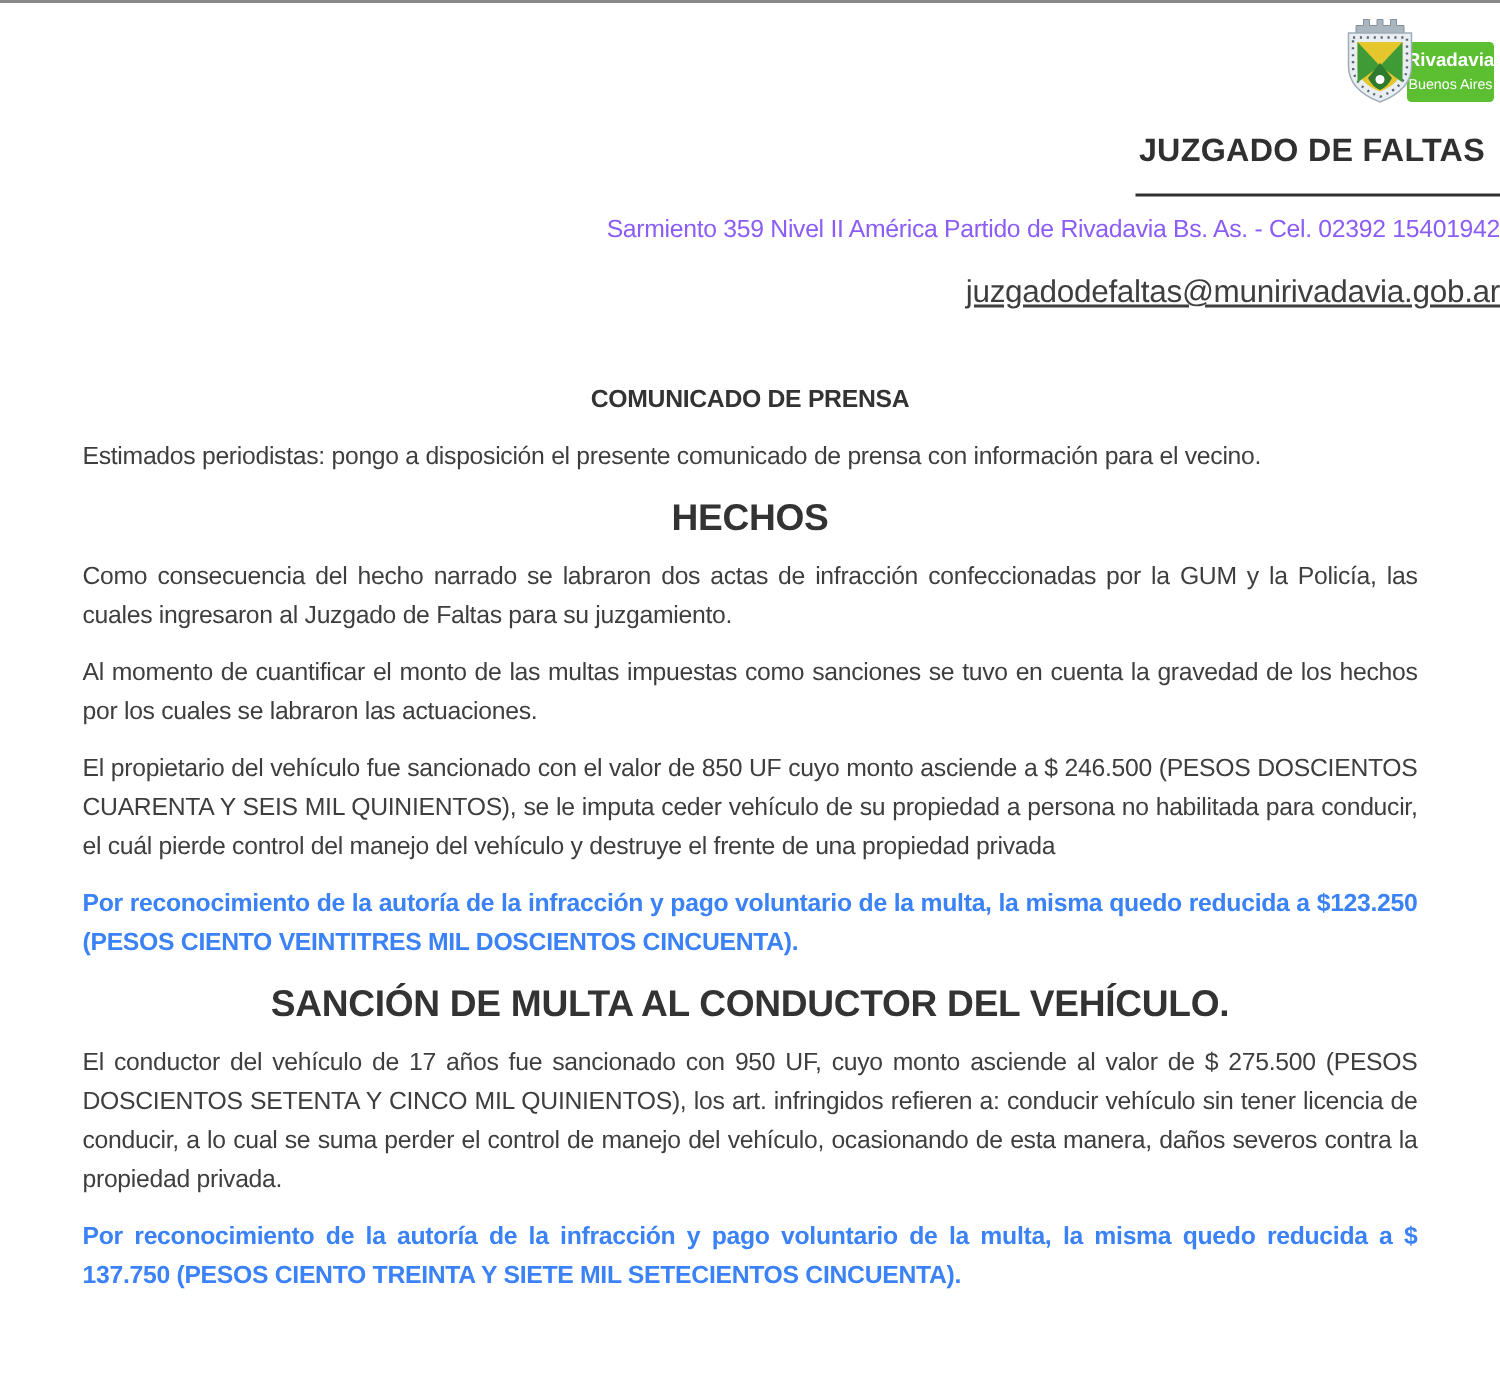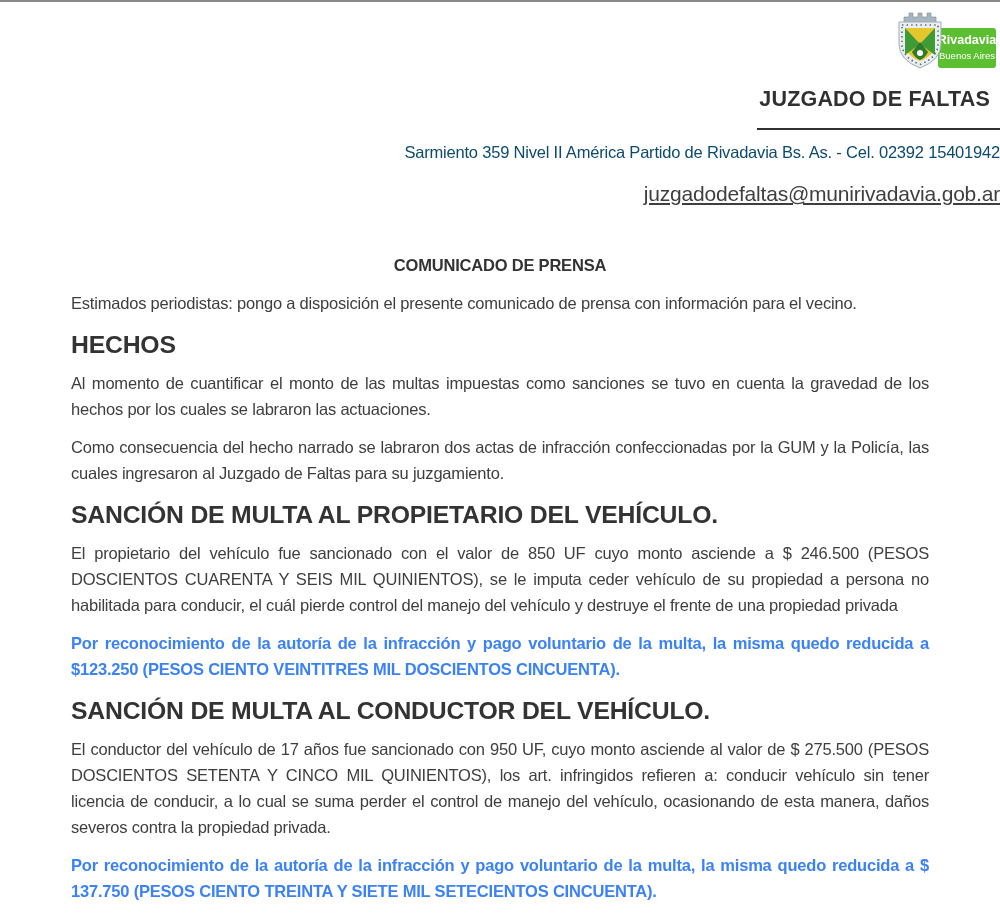--- a/index.html
+++ b/index.html
@@ -34,21 +34,21 @@
     font-weight: bold;
     letter-spacing: 0.2px;
     color: #303030;
     border-bottom: 2.5px solid #303030;
     padding: 0 10px 16px 2px;
   }
   .address-line {
     margin-top: 13px;
     font-size: 16.5px;
     letter-spacing: -0.2px;
-    color: #0c4a6e;
+    color: #8b5cf6;
   }
   .email-line {
     margin-top: 20px;
     font-size: 21px;
     letter-spacing: -0.2px;
   }
   .email-line a {
     color: #3e3e3e;
     text-decoration: underline;
   }
@@ -59,26 +59,27 @@
     letter-spacing: -0.2px;
     line-height: 26px;
   }
   .press-heading {
     text-align: center;
     font-weight: bold;
     font-size: 16.5px;
     color: #333333;
     margin-bottom: 0;
   }
-  .block { margin: 12px 16px; }
+  .block { margin: 12px 0; }
   .para { text-align: justify; }
   .sec-heading {
     font-weight: bold;
     color: #333333;
     margin-top: 16px;
+    text-align: center;
   }
   .bold-para {
     font-weight: bold;
     color: #3b82f6;
     text-align: justify;
   }
 </style>
 </head>
 <body>
 
@@ -122,25 +123,24 @@
 
 <main class="doc-body">
 
   <div class="press-heading">COMUNICADO DE PRENSA</div>
 
   <p class="block para">Estimados periodistas: pongo a disposición el presente comunicado de prensa con información para el vecino.</p>
 
   <h2 class="block sec-heading">HECHOS</h2>
 
 
+  <p class="block para">Como consecuencia del hecho narrado se labraron dos actas de infracción confeccionadas por la GUM y la Policía, las cuales ingresaron al Juzgado de Faltas para su juzgamiento.</p>
+
   <p class="block para">Al momento de cuantificar el monto de las multas impuestas como sanciones se tuvo en cuenta la gravedad de los hechos por los cuales se labraron las actuaciones.</p>
 
-  <p class="block para">Como consecuencia del hecho narrado se labraron dos actas de infracción confeccionadas por la GUM y la Policía, las cuales ingresaron al Juzgado de Faltas para su juzgamiento.</p>
-
-  <h2 class="block sec-heading">SANCIÓN DE MULTA AL PROPIETARIO DEL VEHÍCULO.</h2>
 
   <p class="block para">El propietario del vehículo fue sancionado con el valor de 850 UF cuyo monto asciende a $ 246.500 (PESOS DOSCIENTOS CUARENTA Y SEIS MIL QUINIENTOS), se le imputa ceder vehículo de su propiedad a persona no habilitada para conducir, el cuál pierde control del manejo del vehículo y destruye el frente de una propiedad privada</p>
 
   <p class="block bold-para">Por reconocimiento de la autoría de la infracción y pago voluntario de la multa, la misma quedo reducida a $123.250 (PESOS CIENTO VEINTITRES MIL DOSCIENTOS CINCUENTA).</p>
 
   <h2 class="block sec-heading">SANCIÓN DE MULTA AL CONDUCTOR DEL VEHÍCULO.</h2>
 
   <p class="block para">El conductor del vehículo de 17 años fue sancionado con 950 UF, cuyo monto asciende al valor de $ 275.500 (PESOS DOSCIENTOS SETENTA Y CINCO MIL QUINIENTOS), los art. infringidos refieren a: conducir vehículo sin tener licencia de conducir, a lo cual se suma perder el control de manejo del vehículo, ocasionando de esta manera, daños severos contra la propiedad privada.</p>
 
   <p class="block bold-para">Por reconocimiento de la autoría de la infracción y pago voluntario de la multa, la misma quedo reducida a $ 137.750 (PESOS CIENTO TREINTA Y SIETE MIL SETECIENTOS CINCUENTA).</p>

